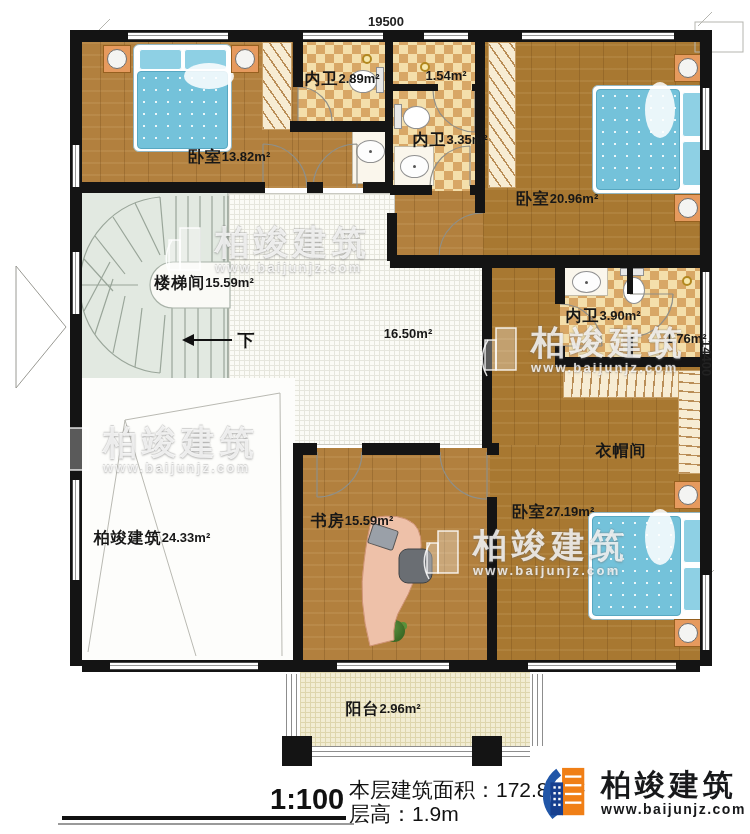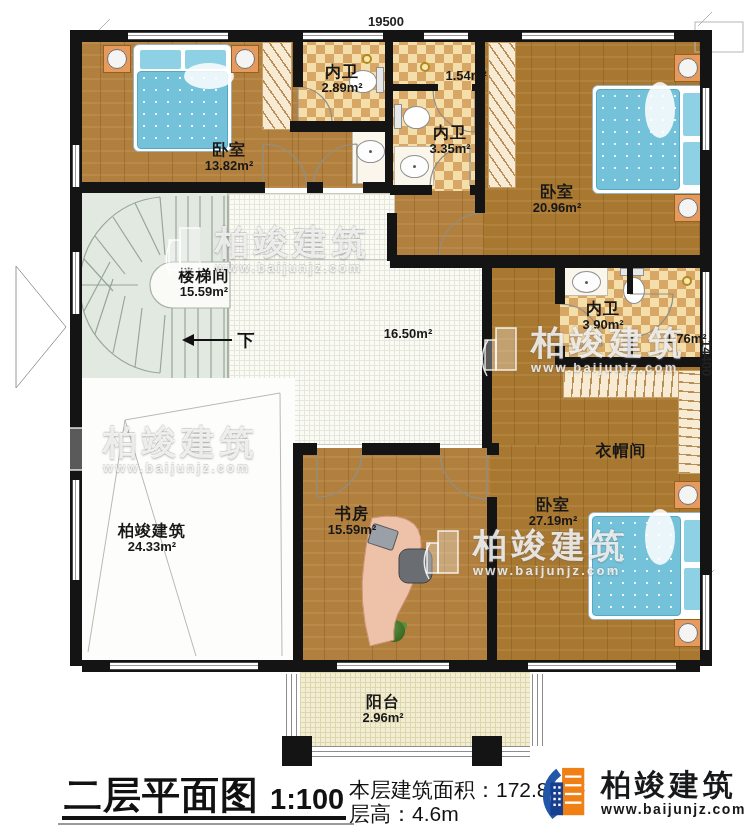--- a/index.html
+++ b/index.html
@@ -40,21 +40,21 @@
   .ns{width:28px;height:28px;background:#e69a5e;border:1px solid #96601f;box-sizing:border-box;z-index:2;}
   .ns::after{content:"";position:absolute;inset:3px;border-radius:50%;background:#f4f4f2;border:1px solid #6f6f6f;}
   .bowl{background:#fff;border:1px solid #8f8f8f;border-radius:50%;z-index:2;}
   .tank{background:#e8e8e8;border:1px solid #8f8f8f;z-index:2;box-sizing:border-box;}
   .counter{background:#faf6ec;border:1px solid #c2bba8;z-index:2;box-sizing:border-box;}
   .basin{background:#fdfdfd;border:1px solid #909090;border-radius:50%;z-index:2;}
   .basin::after{content:"";position:absolute;left:50%;top:50%;width:3px;height:3px;margin:-1.5px;background:#555;border-radius:50%;}
   .sdot{width:10px;height:10px;border:2px solid #b2881f;background:#f6e7ab;border-radius:50%;z-index:2;box-sizing:border-box;}
   .plant{width:22px;height:22px;border-radius:50%;background:radial-gradient(circle at 35% 35%,#5d9340,#2d5a1b);box-shadow:9px -5px 0 -7px #57923a,-8px 6px 0 -8px #57923a;z-index:2;}
   
-  .rlabel{position:absolute;transform:translate(-50%,-50%);display:flex;flex-direction:column;align-items:center;z-index:6;color:#171717;text-align:center;line-height:1.1;pointer-events:none;white-space:nowrap;}
+  .rlabel{position:absolute;transform:translate(-50%,-50%);display:flex;flex-direction:row;align-items:center;z-index:6;color:#171717;text-align:center;line-height:1.1;pointer-events:none;white-space:nowrap;}
   .rn{font-size:16px;font-weight:700;letter-spacing:1px;}
   .ra{font-size:13px;font-weight:700;}
   .dim{position:absolute;font-size:13px;font-weight:600;color:#222;z-index:6;white-space:nowrap;}
   .downlbl{position:absolute;transform:translate(-50%,-50%);font-size:17px;font-weight:700;color:#111;z-index:6;}
   
   .wm{position:absolute;display:flex;align-items:center;gap:7px;z-index:7;pointer-events:none;
       color:rgba(255,255,255,.8);text-shadow:0 1px 2px rgba(105,105,105,.5),0 -1px 1px rgba(120,120,120,.3);}
   .wm-name{font-size:34px;font-weight:700;letter-spacing:5px;line-height:1;}
   .wm-site{font-size:13px;font-weight:700;letter-spacing:2.2px;line-height:1.4;}
   
@@ -237,21 +237,21 @@
   <div class="abs win-h" style="left:528px;top:662px;width:148px"></div>
 
   <div class="rlabel" style="left:229px;top:157px">
     <span class="rn">卧室</span>
     <span class="ra">13.82m²</span>
   </div>
   <div class="rlabel" style="left:342px;top:79px">
     <span class="rn">内卫</span>
     <span class="ra">2.89m²</span>
   </div>
-  <div class="rlabel" style="left:466px;top:76px">
+  <div class="rlabel" style="left:446px;top:76px">
     <span class="ra">1.54m²</span>
   </div>
   <div class="rlabel" style="left:450px;top:140px">
     <span class="rn">内卫</span>
     <span class="ra">3.35m²</span>
   </div>
   <div class="rlabel" style="left:557px;top:199px">
     <span class="rn">卧室</span>
     <span class="ra">20.96m²</span>
   </div>
@@ -339,29 +339,28 @@
           <rect x="7" y="18" width="11" height="30"></rect>
         <path d="M9 54 Q-1 36 10 18" fill="none"></path>
       </g>
     </svg>
     <div>
       <div class="wm-name">柏竣建筑</div>
       <div class="wm-site">www.baijunjz.com</div>
     </div>
   </div>
 
-  <div class="tb tb-title" style="left:64px;top:770px">二层平面图</div>
   <div class="tb tb-scale" style="left:270px;top:783px">1:100</div>
   <div class="tline" style="left:62px;top:816px;width:284px;height:4px;background:#111"></div>
   <div class="tline" style="left:58px;top:823px;width:296px;height:2px;background:#9a9a9a"></div>
   <div class="tb tb-info" style="left:349px;top:776px">
     <span>本层建筑面积：</span><span>172.86m²</span>
   </div>
   <div class="tb tb-info" style="left:349px;top:800px">
-    <span>层高：</span><span>4.6m</span>
+    <span>层高：</span><span>1.9m</span>
   </div>
 
   <div class="logo" style="left:536px;top:763px">
     <svg width="56" height="60" viewBox="0 0 58 62">
       <path d="M17 58 Q3 42 9 23 Q12 13 21 6 L26 13 Q15 21 15 36 Q15 47 23 53 Z" fill="#2156a8"></path>
       <rect x="27" y="5" width="23" height="49" fill="#f07f16"></rect>
       <g stroke="#fff" stroke-width="2.4">
         <line x1="30" y1="14" x2="47" y2="14"></line>
           <line x1="30" y1="23" x2="47" y2="23"></line>
         <line x1="30" y1="32" x2="47" y2="32"></line>

